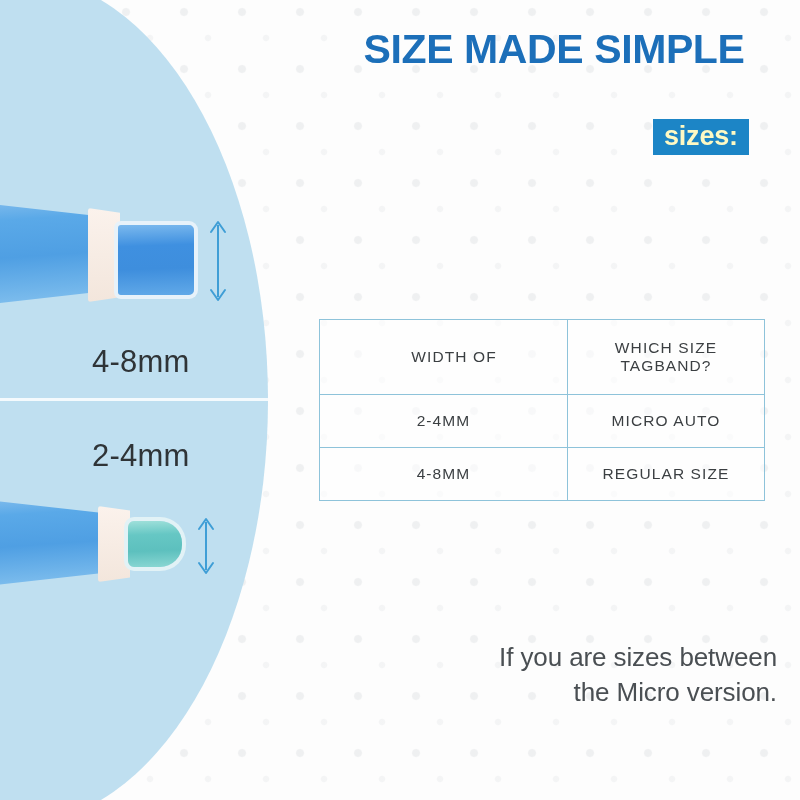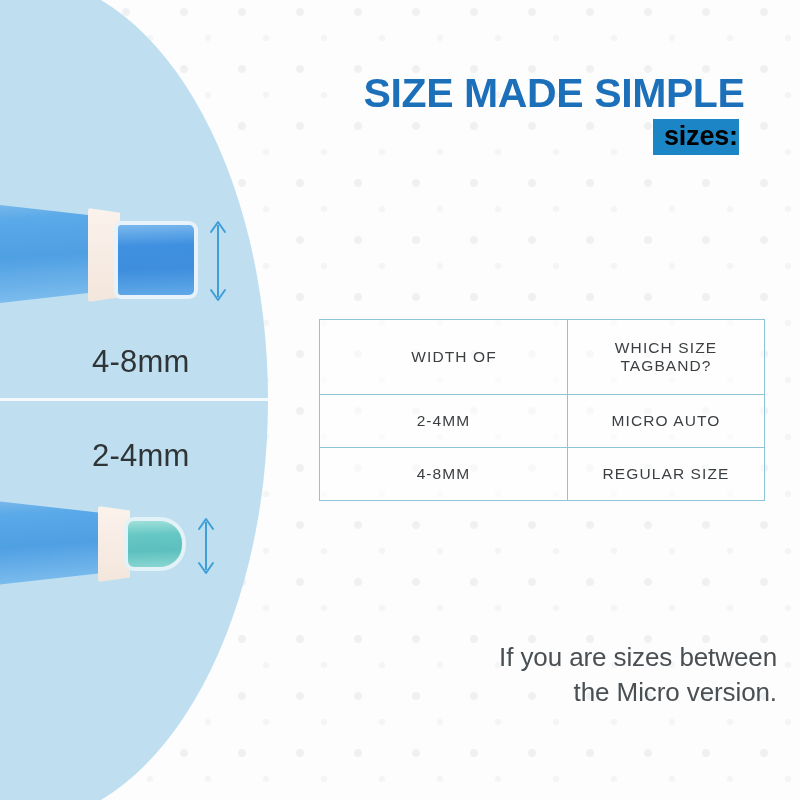--- a/index.html
+++ b/index.html
@@ -114,30 +114,29 @@
     position: absolute;
     left: 334px;
     top: 26px;
     width: 440px;
     color: #1c6fb9;
     font-size: 41px;
     font-weight: bold;
     letter-spacing: -0.4px;
     text-align: center;
     white-space: nowrap;
-    margin-top: 44px;
   }
 
   .sizes-badge {
     position: absolute;
     left: 653px;
     top: 119px;
-    padding: 3px 1px 5px 11px;
+    padding: 3px 11px 5px 11px;
     background: #1c85c6;
-    color: #000000;
+    color: #fef9c3;
     font-size: 27px;
     font-weight: bold;
     letter-spacing: -0.2px;
     line-height: 1.05;
   }
 
   .size-table {
     position: absolute;
     left: 319px;
     top: 319px;

